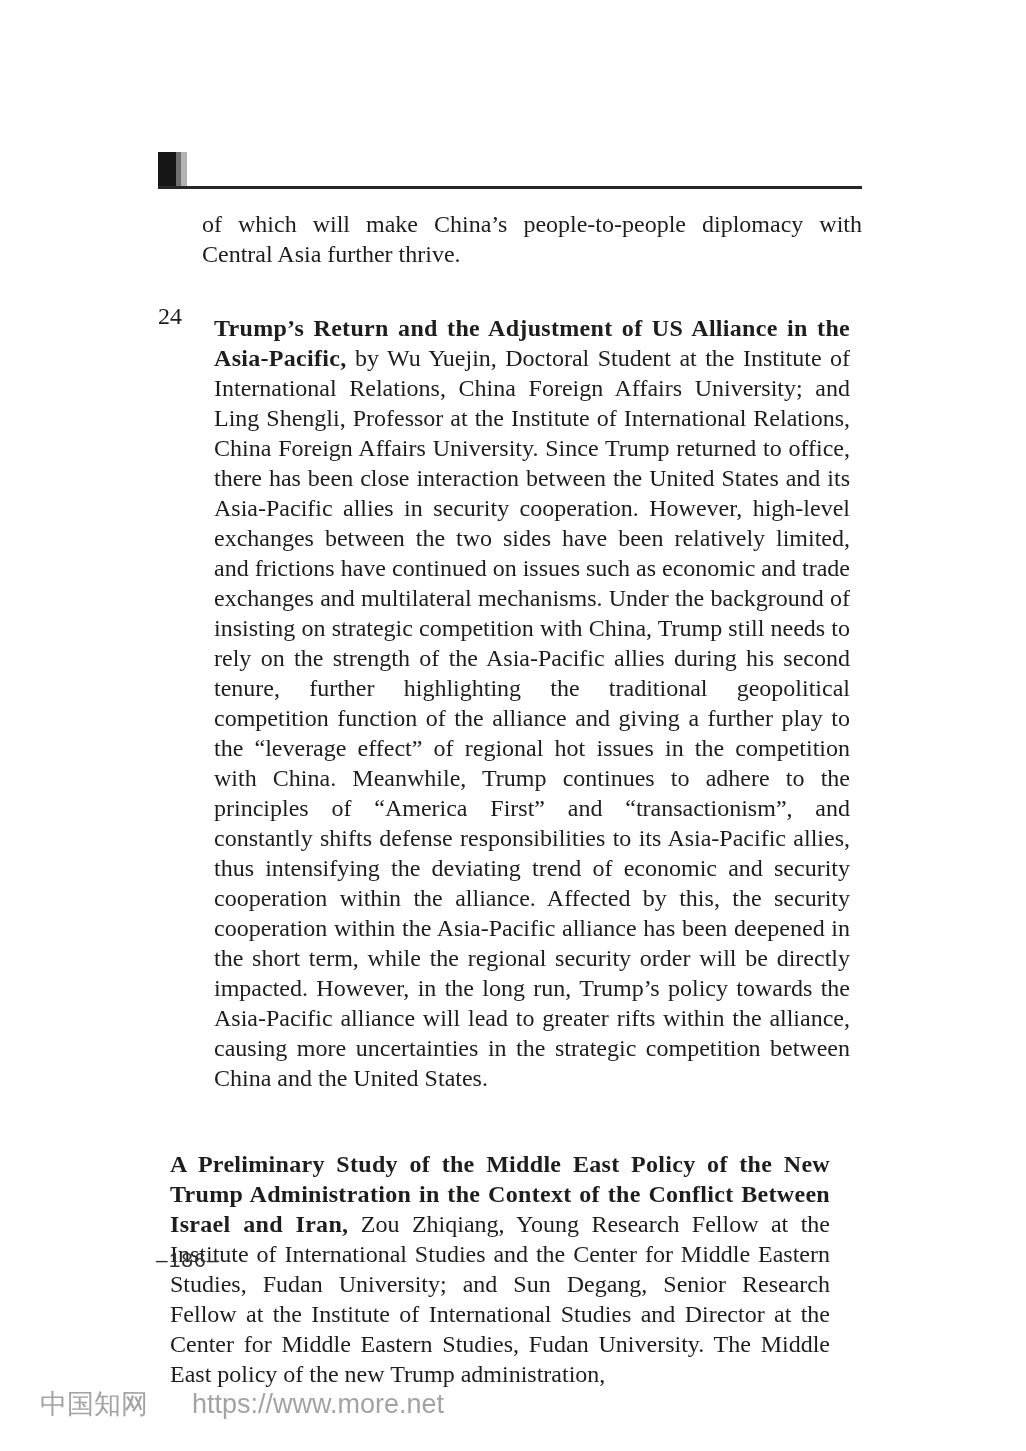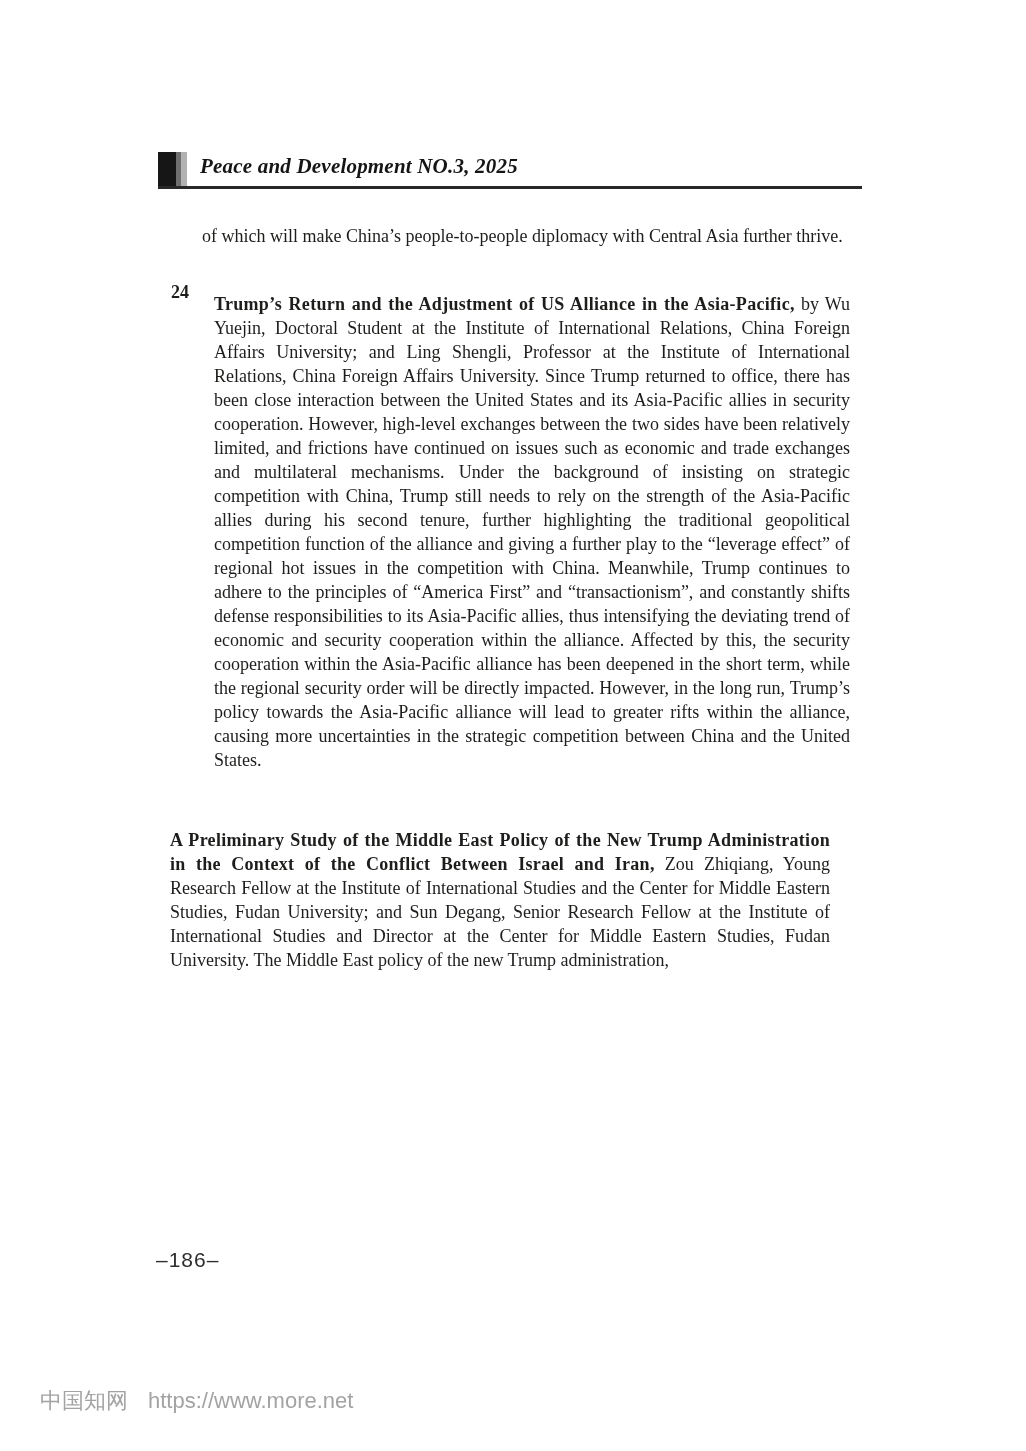--- a/index.html
+++ b/index.html
@@ -24,53 +24,52 @@
     font-size: 21px; font-weight: bold; font-style: italic;
     letter-spacing: 0.2px; color: #151515; white-space: nowrap;
   }
   .header-rule {
     position: absolute; left: 0; top: 35px; width: 704px; height: 3px;
     background: var(--rule, #282828);
   }
 
   
   .content {
-    position: absolute; left: 158px; top: 224px; width: 704px;
-    font-size: 18px; line-height: 24px;
+    position: absolute; left: 158px; top: 209px; width: 704px;
+    font-size: 24px; line-height: 30px;
   }
   .justify { text-align: justify; }
   .intro { margin: 0 0 0 44px; width: 660px; }
   .entry { display: flex; margin-top: 32px; }
-  .entry-number { width: 44px; flex: none; font-weight: bold; text-align: center; }
+  .entry-number { width: 44px; flex: none; font-weight: normal; }
   .entry-text { margin: 12px; width: 660px; }
   .entry-title { font-weight: bold; letter-spacing: 0.3px; }
 
   
   .page-number {
     position: absolute; left: 156px; top: 1248px;
     font-family: "Liberation Sans", sans-serif;
     font-size: 21px; letter-spacing: 1px; color: #2e2e2e;
   }
 
   
   .footer {
     position: absolute; left: 40px; top: 1386px;
     font-family: "Liberation Sans", sans-serif;
-    font-size: 22px; color: var(--footer-gray, #a3a3a3);
-    display: flex; align-items: baseline; gap: 20px; white-space: nowrap;
+    font-size: 27px; color: var(--footer-gray, #a3a3a3);
+    display: flex; align-items: baseline; gap: 44px; white-space: nowrap;
   }
 </style>
 </head>
 <body>
 
 <div class="page">
 
   <header class="header">
     <div class="header-mark"></div>
-    <div class="journal-title">Peace and Development NO.3, 2025</div>
     <div class="header-rule"></div>
   </header>
 
   <main class="content">
 
     <p class="intro justify">of which will make China’s people-to-people diplomacy with Central Asia further thrive.</p>
 
     <section class="entry">
       <div class="entry-number">24</div>
       <p class="entry-text justify"><strong class="entry-title">Trump’s Return and the Adjustment of US Alliance in the Asia-Pacific,</strong><span> by Wu Yuejin, Doctoral Student at the Institute of International Relations, China Foreign Affairs University; and Ling Shengli, Professor at the Institute of International Relations, China Foreign Affairs University. Since Trump returned to office, there has been close interaction between the United States and its Asia-Pacific allies in security cooperation. However, high-level exchanges between the two sides have been relatively limited, and frictions have continued on issues such as economic and trade exchanges and multilateral mechanisms. Under the background of insisting on strategic competition with China, Trump still needs to rely on the strength of the Asia-Pacific allies during his second tenure, further highlighting the traditional geopolitical competition function of the alliance and giving a further play to the “leverage effect” of regional hot issues in the competition with China. Meanwhile, Trump continues to adhere to the principles of “America First” and “transactionism”, and constantly shifts defense responsibilities to its Asia-Pacific allies, thus intensifying the deviating trend of economic and security cooperation within the alliance. Affected by this, the security cooperation within the Asia-Pacific alliance has been deepened in the short term, while the regional security order will be directly impacted. However, in the long run, Trump’s policy towards the Asia-Pacific alliance will lead to greater rifts within the alliance, causing more uncertainties in the strategic competition between China and the United States.</span></p>

